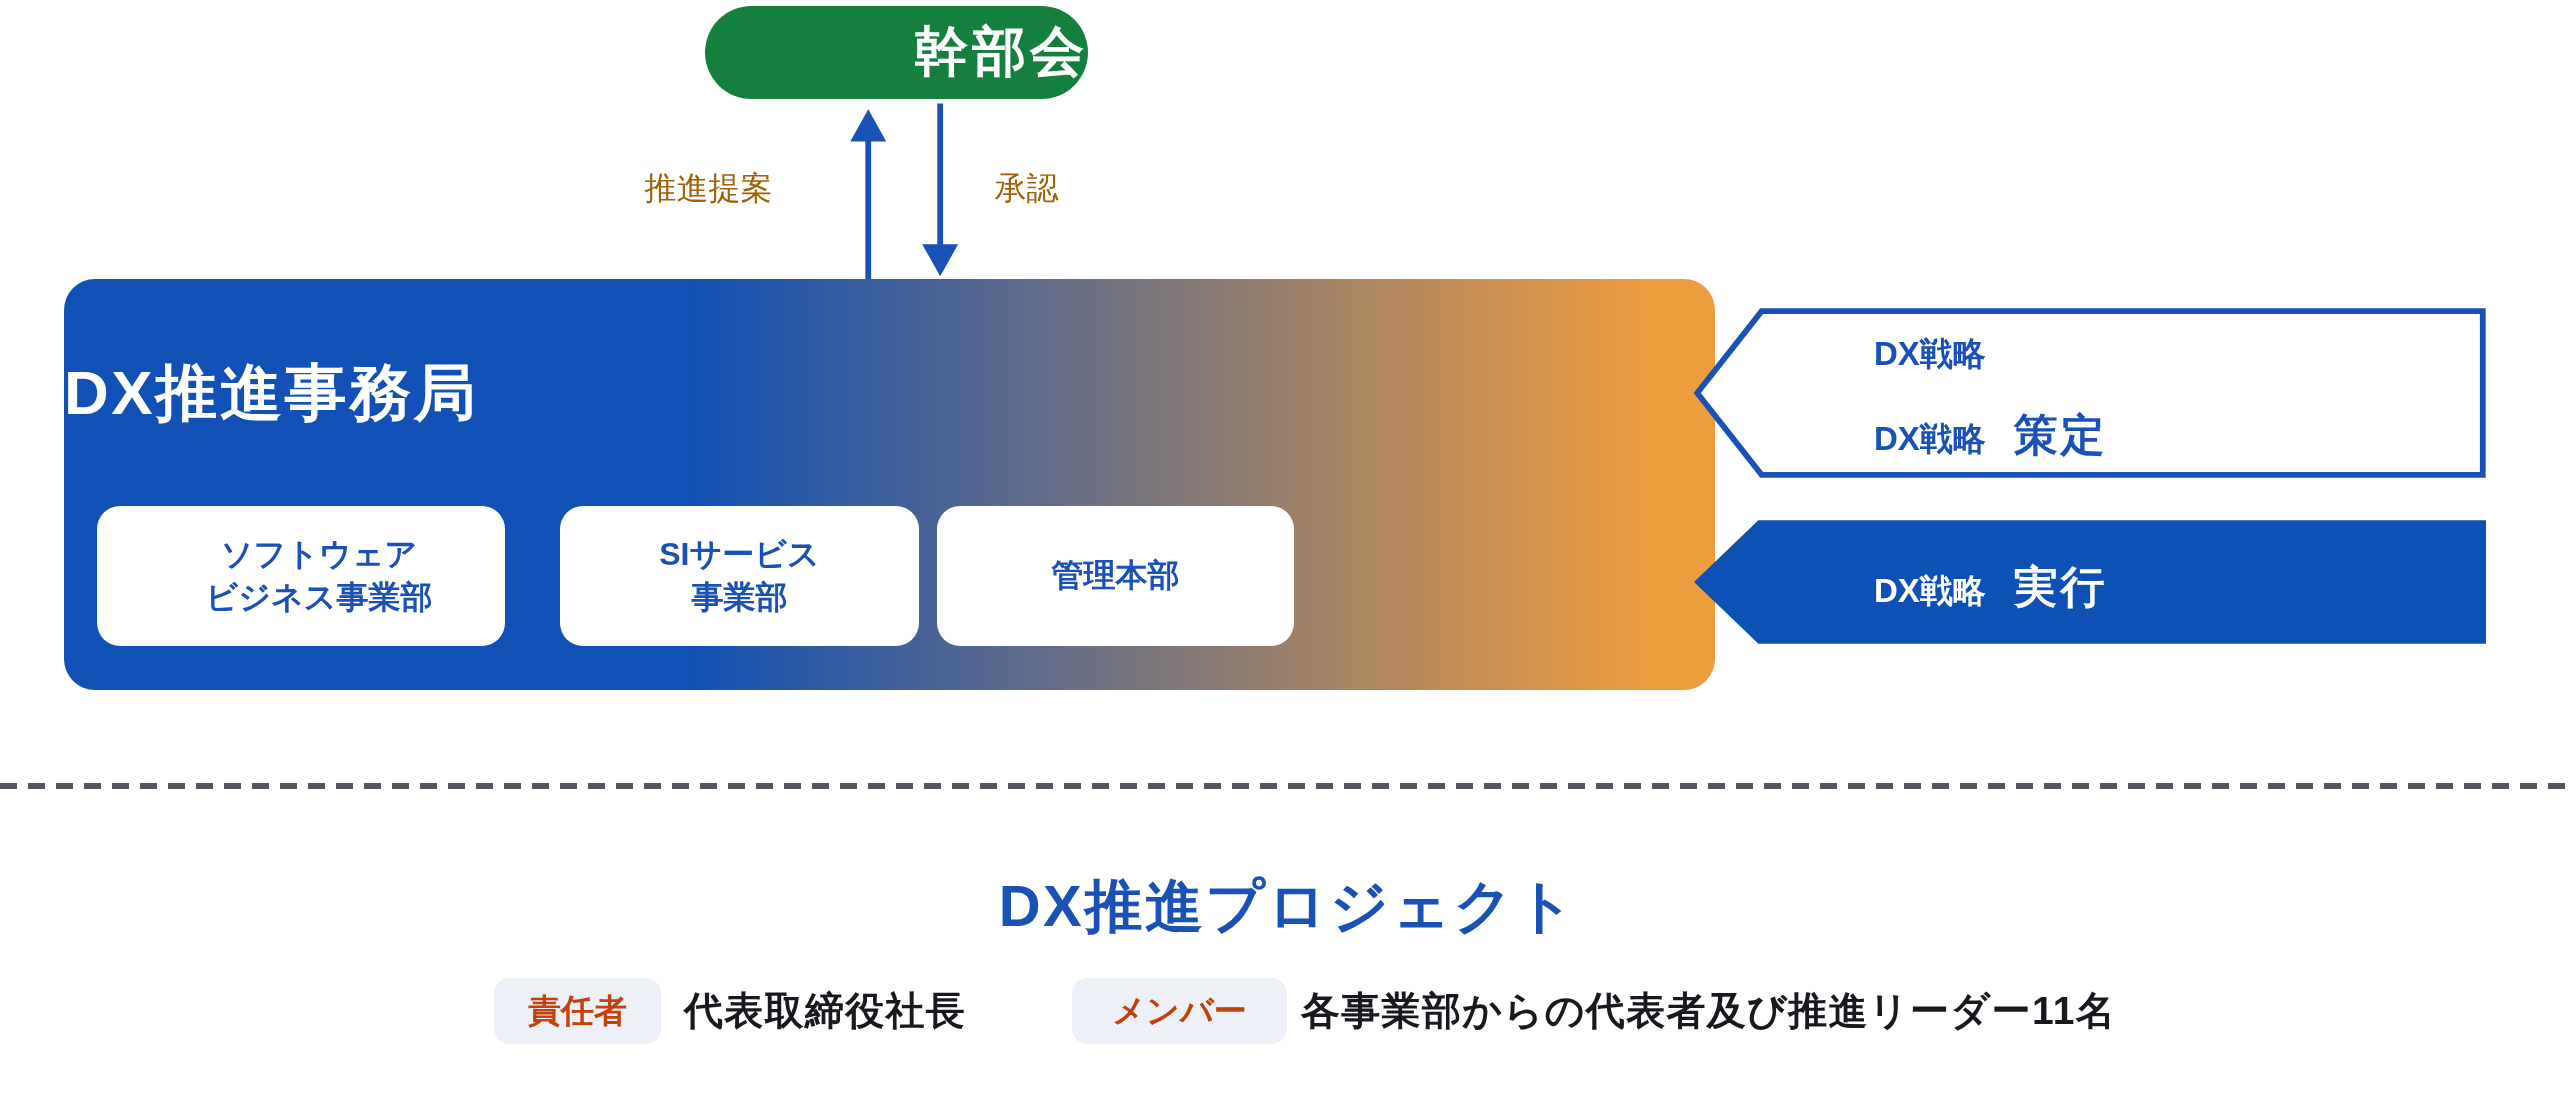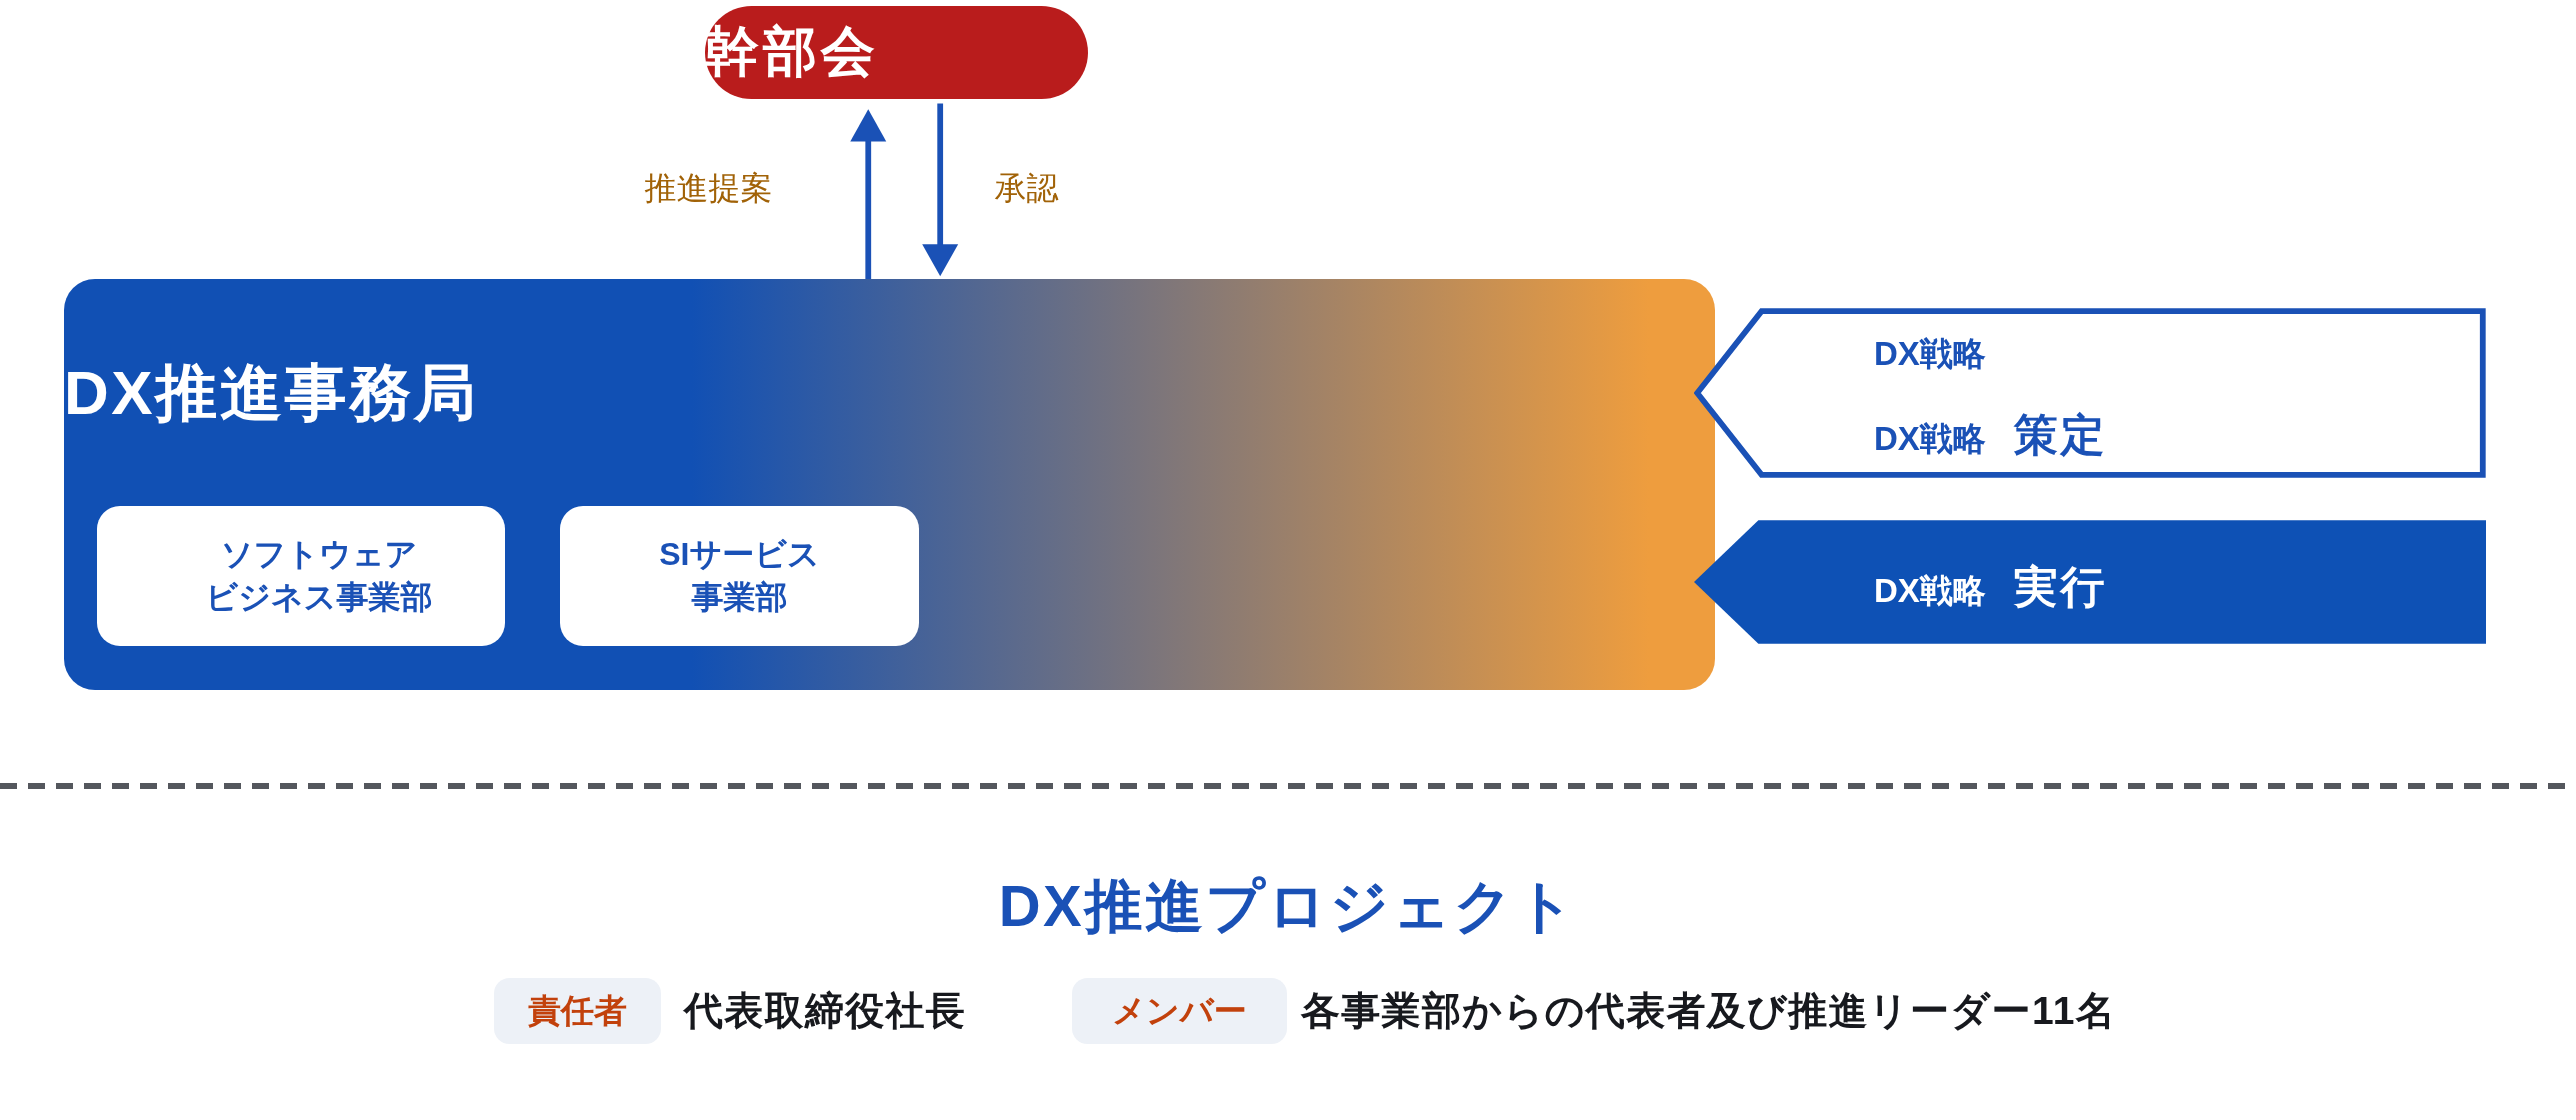--- a/index.html
+++ b/index.html
@@ -6,22 +6,22 @@
   body {
     width: 2576px; height: 1121px; position: relative; overflow: hidden;
     font-family: "Liberation Sans", "DejaVu Sans", sans-serif;
     -webkit-font-smoothing: antialiased;
   }
   .abs { position: absolute; }
 
   
   .exec-pill {
     left: 705px; top: 6.4px; width: 383px; height: 93px;
-    background: #b91c1c; border-radius: 52px;
-    display: flex; align-items: center; justify-content: flex-start;
+    background: #15803d; border-radius: 52px;
+    display: flex; align-items: center; justify-content: flex-end;
     color: #ffffff; font-size: 54px; font-weight: 800; letter-spacing: 3.9px;
   }
 
   
   .flow-label {
     color: #a16207; font-size: 32px; font-weight: 400;
     top: 166px; height: 45px; display: flex; align-items: center; justify-content: center;
   }
   .flow-label.up   { left: 599px;  width: 219px; }
   .flow-label.down { left: 972px; width: 109px; }
@@ -107,20 +107,21 @@
 </svg>
 <div class="abs flow-label up">推進提案</div>
 <div class="abs flow-label down">承認</div>
 
 <div class="abs office-box">
   <div class="abs office-title">DX推進事務局</div>
   <div class="abs dept-box dept-1">ソフトウェア
 ビジネス事業部</div>
   <div class="abs dept-box dept-2">SIサービス
 事業部</div>
+  <div class="abs dept-box dept-3">管理本部</div>
 </div>
 
 <svg class="abs callout-svg-top" width="792" height="170" viewBox="0 0 1230 264">
   <polygon points="105,5 1225,5 1225,259 105,259 5,132" fill="#ffffff" stroke="#1A51B6" stroke-width="9" stroke-linejoin="miter"></polygon>
 </svg>
 <div class="abs callout-line co-blue co-l1">
   <span class="prefix">DX戦略</span>
 </div>
 <div class="abs callout-line co-blue co-l2">
   <span class="prefix">DX戦略</span>

